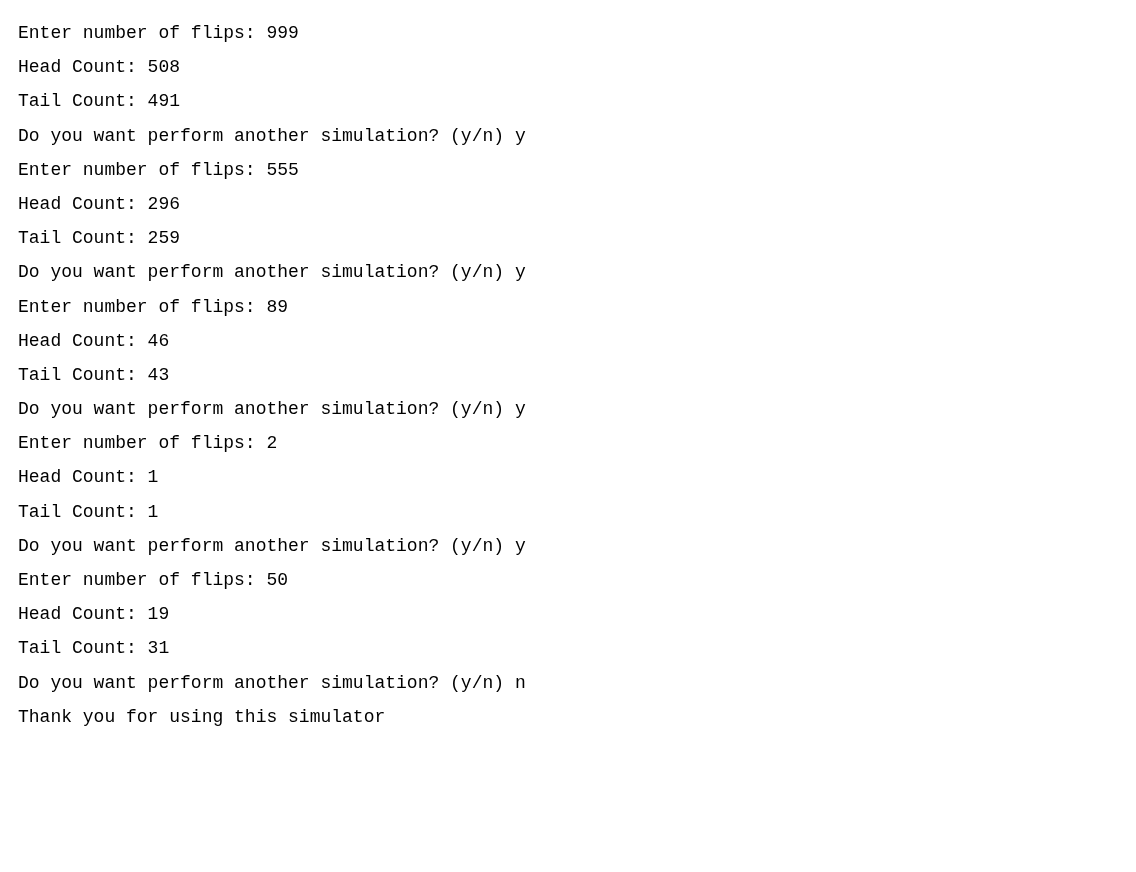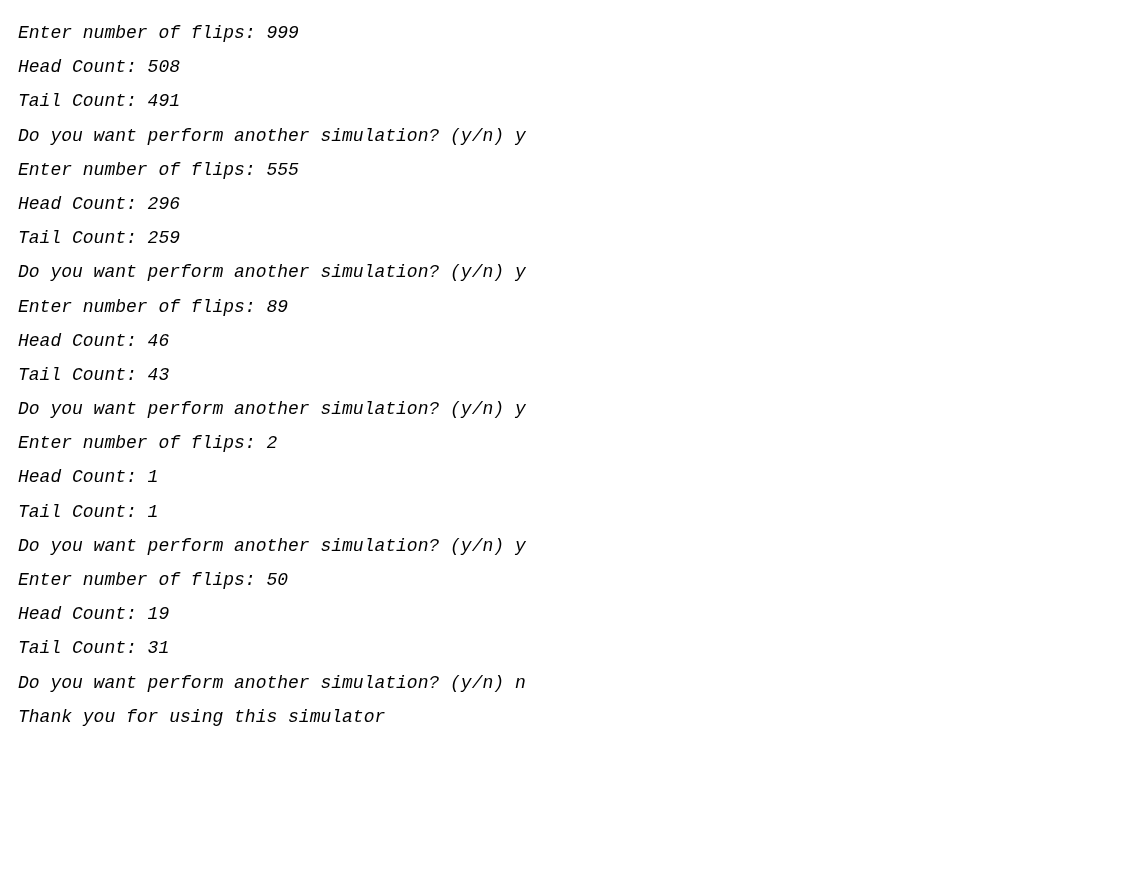--- a/index.html
+++ b/index.html
@@ -14,19 +14,18 @@
       font-size: 18px;
       line-height: 1.9;
       padding: 16px 18px;
       color: #000000;
       width: 1136px;
       min-height: 872px;
     }
 
     .terminal-output {
       white-space: pre;
-      font-style: italic;
     }
   </style>
 </head>
 <body>
 
 <div class="terminal-output" id="terminal-container"><div>Enter number of flips: 999</div><div>Head Count: 508</div><div>Tail Count: 491</div><div>Do you want perform another simulation? (y/n) y</div><div>Enter number of flips: 555</div><div>Head Count: 296</div><div>Tail Count: 259</div><div>Do you want perform another simulation? (y/n) y</div><div>Enter number of flips: 89</div><div>Head Count: 46</div><div>Tail Count: 43</div><div>Do you want perform another simulation? (y/n) y</div><div>Enter number of flips: 2</div><div>Head Count: 1</div><div>Tail Count: 1</div><div>Do you want perform another simulation? (y/n) y</div><div>Enter number of flips: 50</div><div>Head Count: 19</div><div>Tail Count: 31</div><div>Do you want perform another simulation? (y/n) n</div><div>Thank you for using this simulator</div></div>
 
 </body></html>

